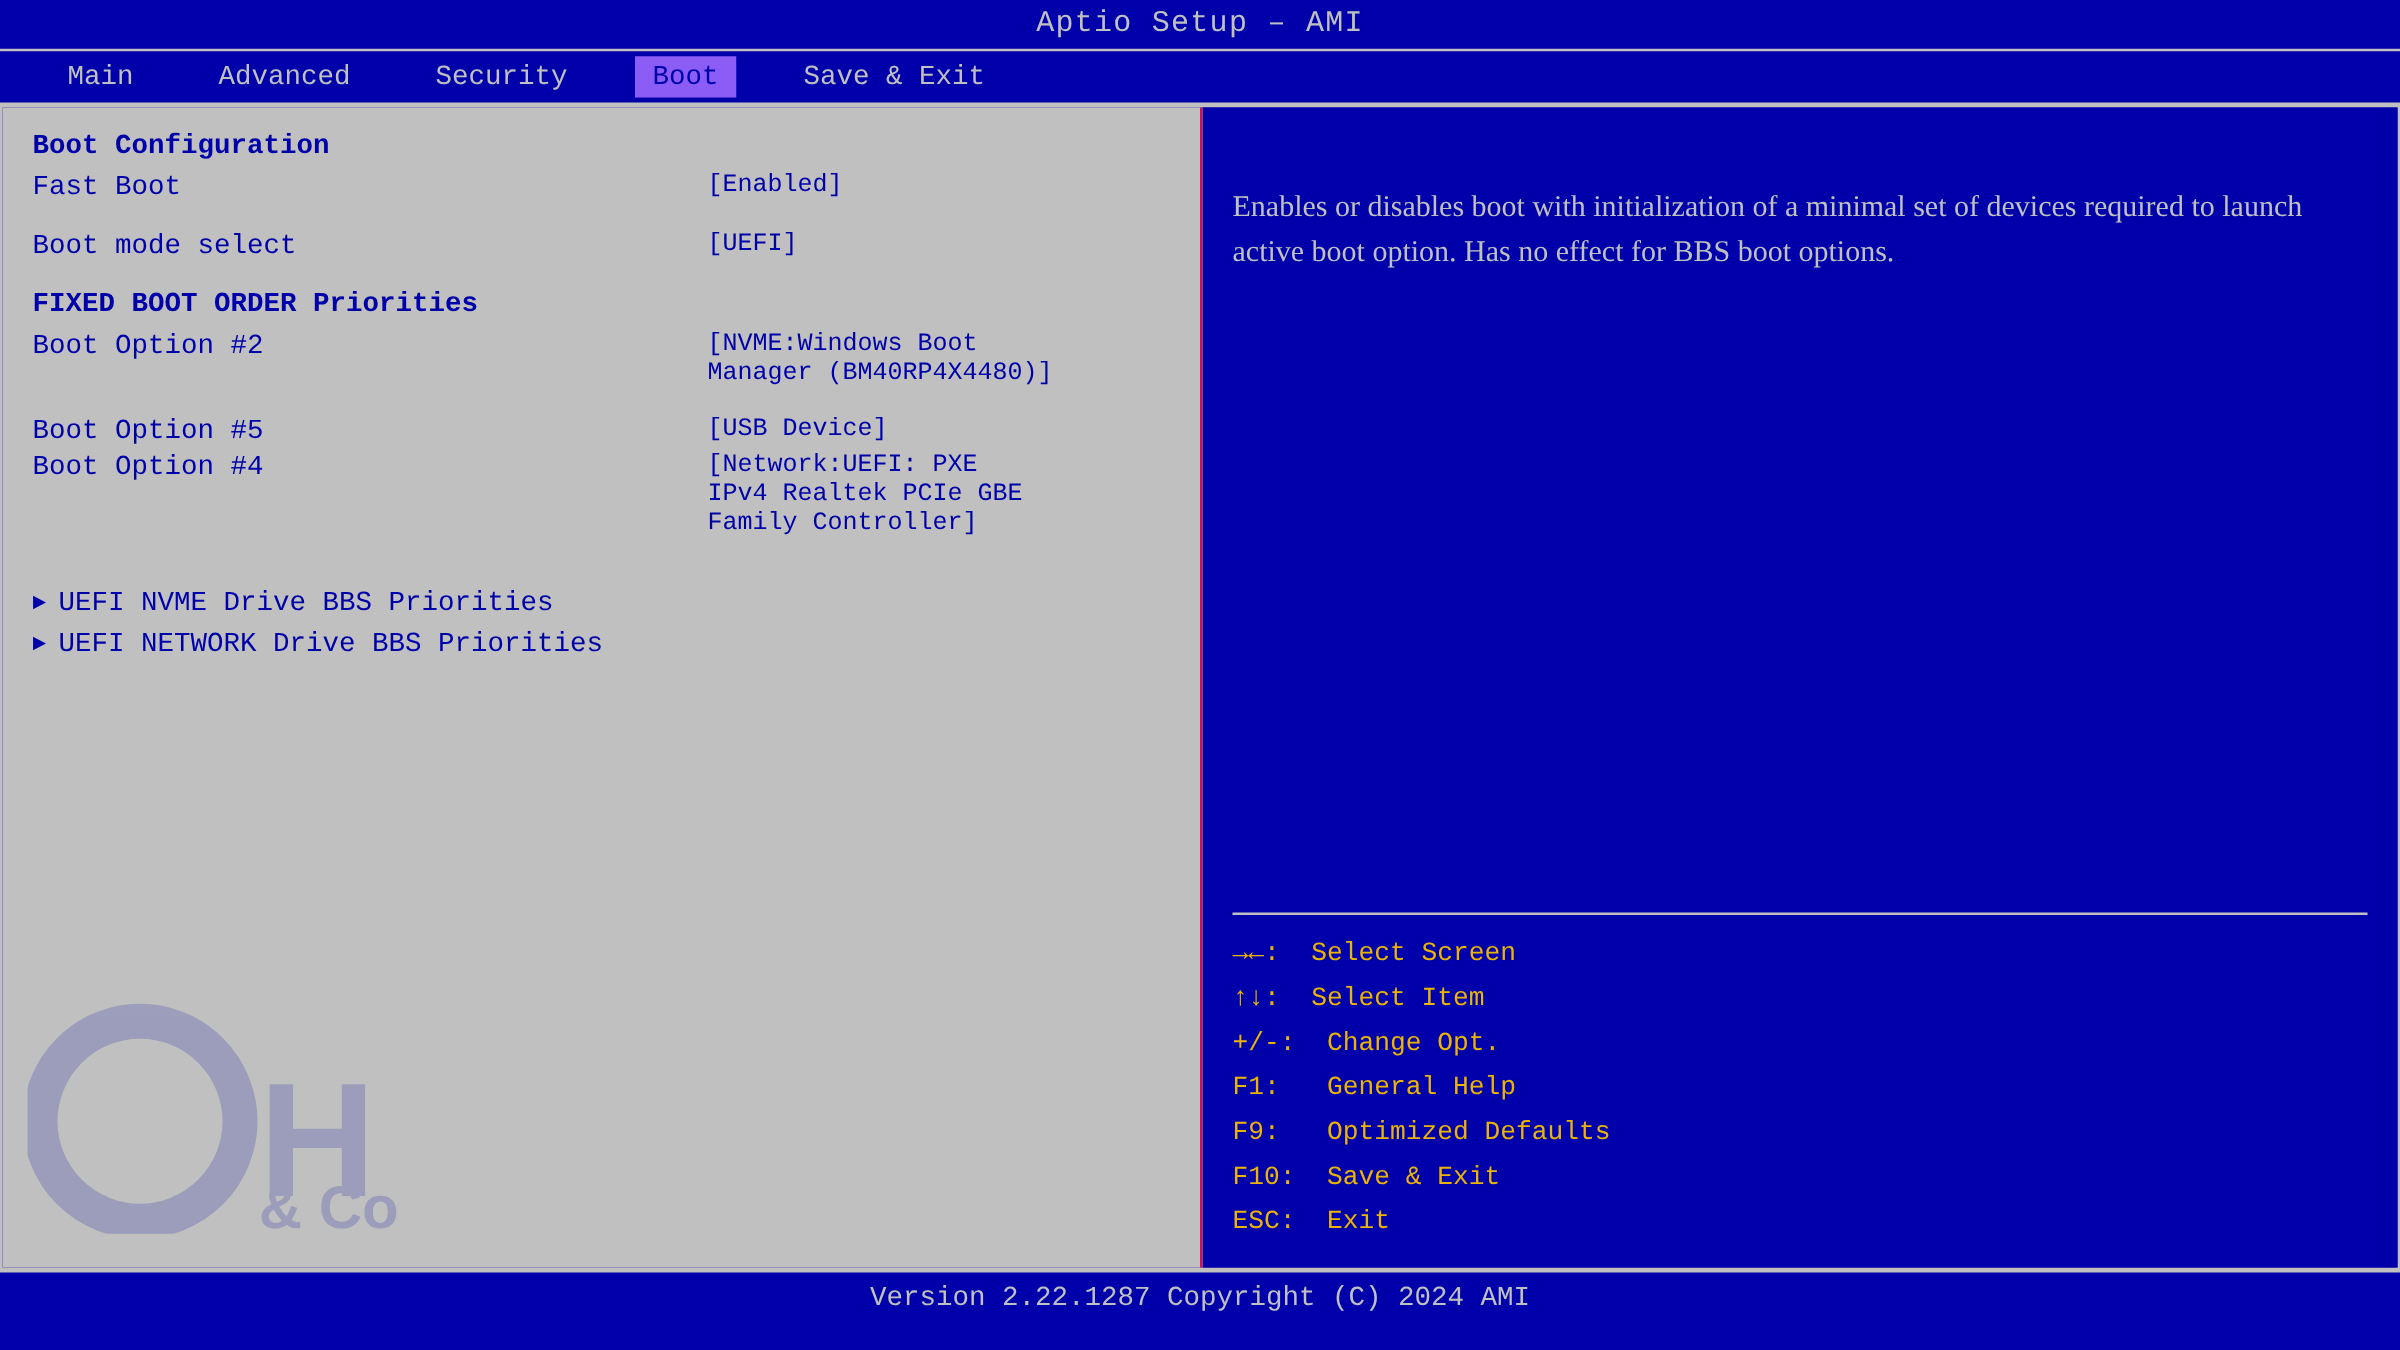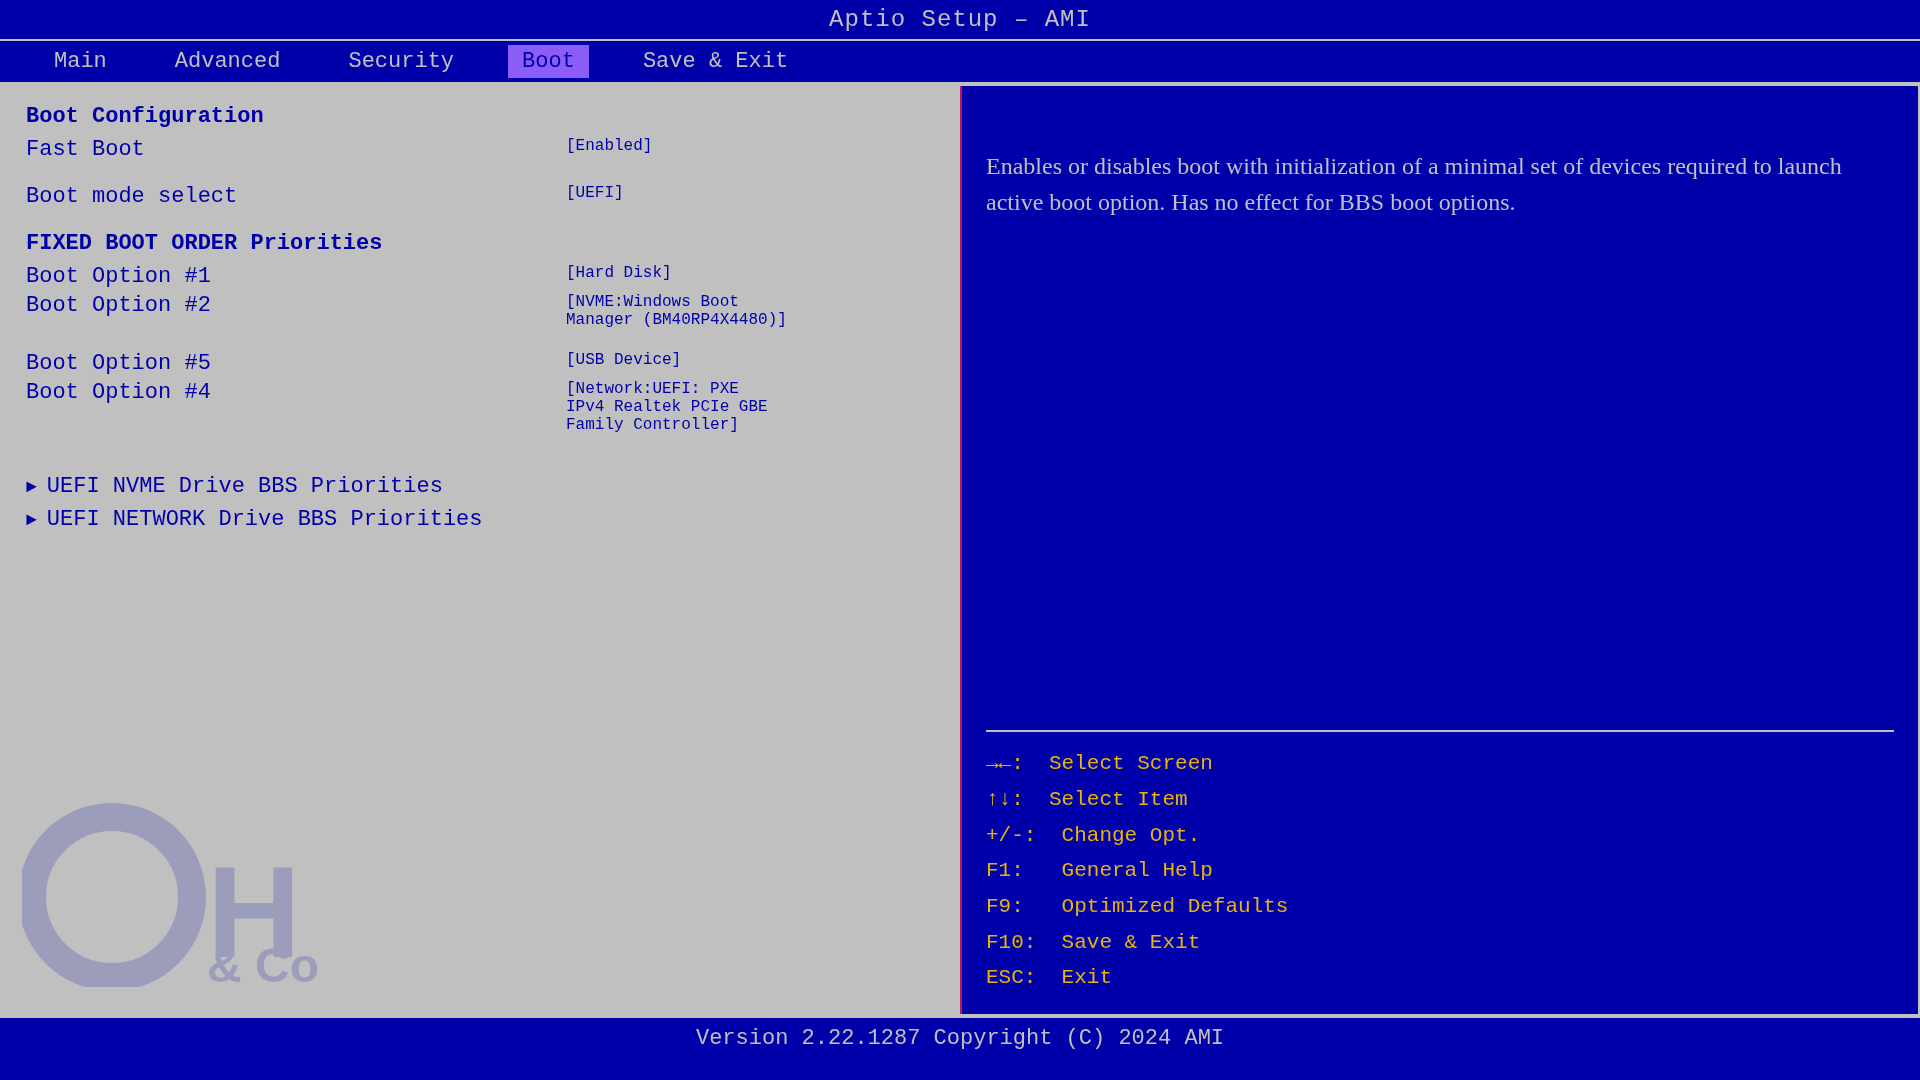--- a/index.html
+++ b/index.html
@@ -102,21 +102,21 @@
     .setting-label {
       color: #0000aa;
       font-size: 22px;
       font-family: 'Courier New', Courier, monospace;
       flex: 0 0 540px;
       white-space: nowrap;
     }
 
     .setting-value {
       color: #0000aa;
-      font-size: 16px;
+      font-size: 20px;
       font-family: 'Courier New', Courier, monospace;
     }
 
     .spacer {
       height: 18px;
     }
 
     .subsection-item {
       display: flex;
       flex-direction: row;
@@ -215,24 +215,20 @@
 
     <div class="setting-row">
       <span class="setting-label">Boot mode select</span>
       <span class="setting-value">[UEFI]</span>
     </div>
 
     <div class="spacer"></div>
 
     <div class="section-title">FIXED BOOT ORDER Priorities</div>
 
-    <div class="setting-row">
-      <span class="setting-label">Boot Option #1</span>
-      <span class="setting-value">[Hard Disk]</span>
-    </div>
 
     <div class="setting-row">
       <span class="setting-label">Boot Option #2</span>
       <div class="setting-value multiline-value">
         <span>[NVME:Windows Boot</span>
         <span>Manager (BM40RP4X4480)]</span>
       </div>
     </div>
 
     <div class="spacer"></div>

